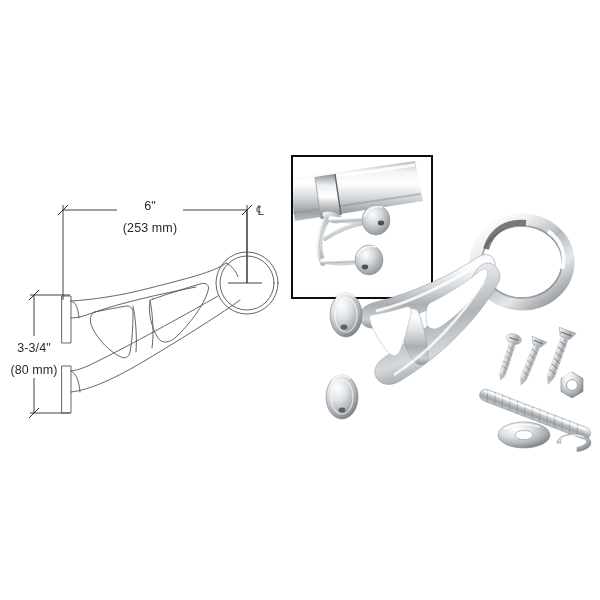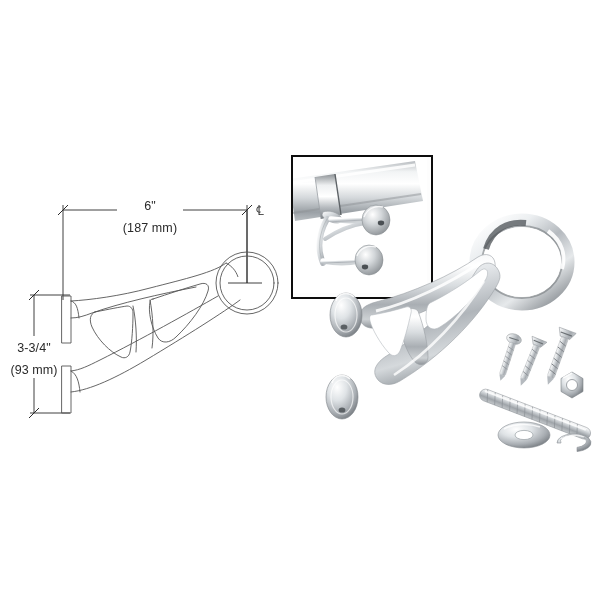--- a/index.html
+++ b/index.html
@@ -169,24 +169,24 @@
                  C 110,352 98,340 92,327
                  C 89,320 90,314 95,312 Z"></path>
       </g>
 
       <g stroke="#555555" stroke-width="0.9" fill="none">
         <path d="M226,263 C 232,266 236,271 238,277"></path>
       </g>
     </svg>
 
     <div class="dim-text" id="dim-h-primary">6"</div>
-    <div class="dim-text" id="dim-h-secondary">(187 mm)</div>
+    <div class="dim-text" id="dim-h-secondary">(253 mm)</div>
 
     <div class="dim-text" id="dim-v-primary">3-3/4"</div>
-    <div class="dim-text" id="dim-v-secondary">(93 mm)</div>
+    <div class="dim-text" id="dim-v-secondary">(80 mm)</div>
 
     <div id="centerline-mark">℄</div>
   </div>
 
   <div id="inset-photo">
     <svg width="134" height="136" viewBox="0 0 134 136">
       <defs>
         <linearGradient id="tubeGrad" x1="0" y1="0" x2="0" y2="1">
           <stop offset="0%" stop-color="#b8bcc0"></stop>
           <stop offset="18%" stop-color="#f2f4f5"></stop>

